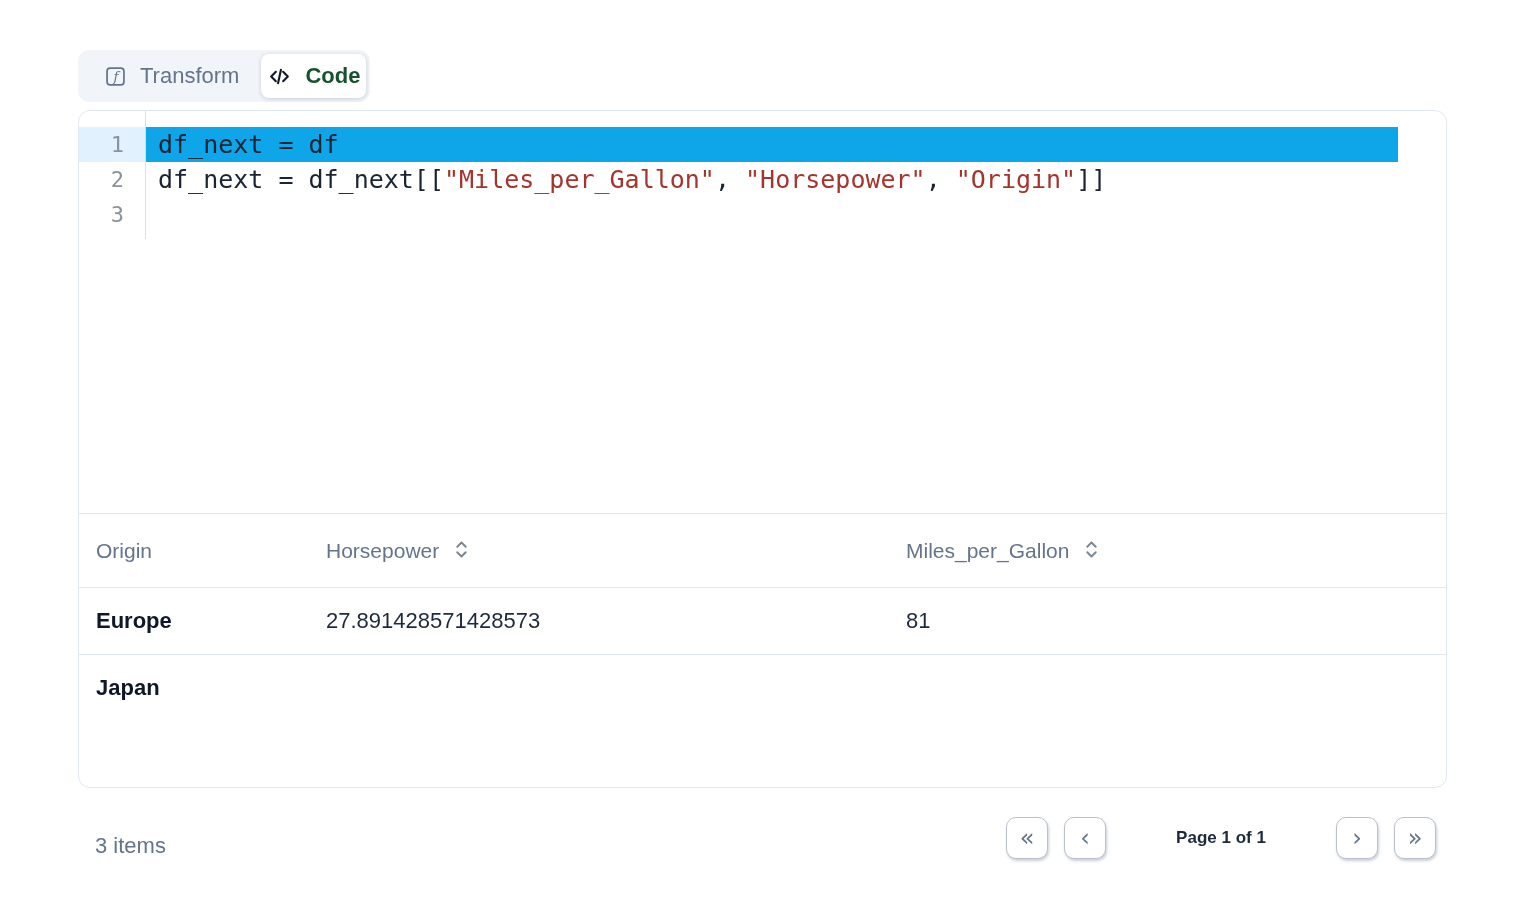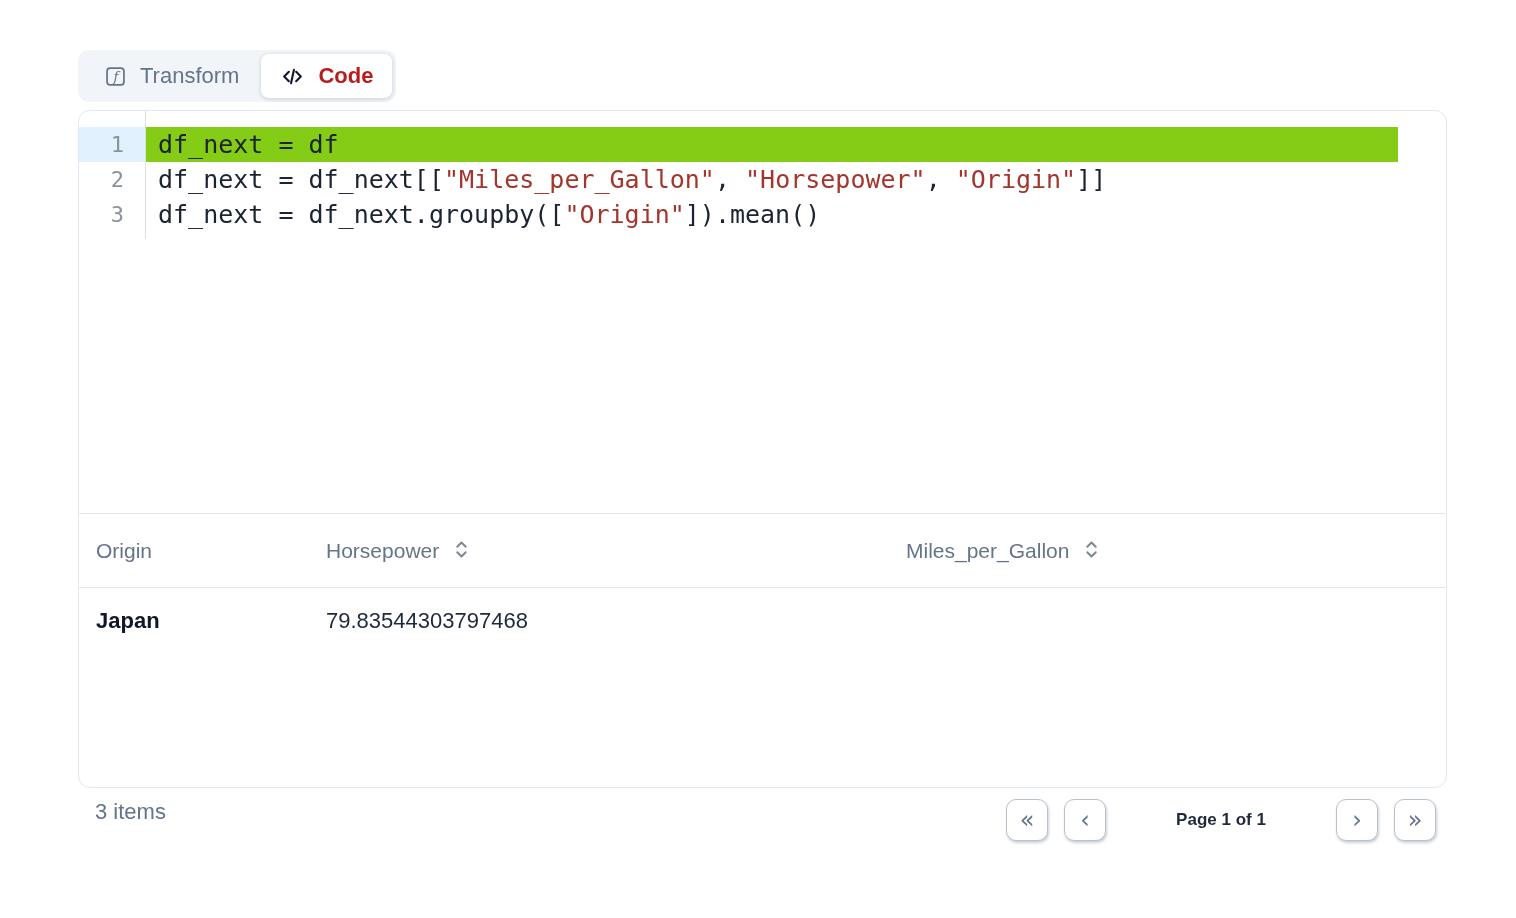--- a/index.html
+++ b/index.html
@@ -25,23 +25,23 @@
   .tab {
     display: flex; align-items: center; gap: 13px;
     height: 44px; border-radius: 8px;
     padding: 0 22px;
     font-size: 22px; font-weight: 500; color: #64748b;
     cursor: pointer; white-space: nowrap;
   }
   .tab .ticon { display: flex; align-items: center; color: #64748b; }
   .tab.active {
     background: #ffffff;
-    color: #b91c1c; font-weight: 600;
+    color: #14532d; font-weight: 600;
     box-shadow: 0 1px 4px rgba(15,23,42,0.18);
-    padding: 0 19px;
+    padding: 0 6px;
   }
   .tab.active .ticon { color: #0f172a; }
 
   
   .panel {
     position: absolute; left: 78px; top: 110px;
     width: 1369px; height: 678px;
     border: 1px solid #e2e8f0;
     border-radius: 12px;
     overflow: hidden;
@@ -60,21 +60,21 @@
   }
   .gutter-line { height: 35px; line-height: 35px; text-align: right; padding-right: 21px; }
   .gutter-line.active { background: #e1f1fd; }
   .code-area {
     flex: 1; align-self: flex-start; width: 100%;
     padding: 16px 48px 7px 0;
     font-family: "DejaVu Sans Mono", monospace;
     font-size: 25px; color: #1a2433;
   }
   .code-line { height: 35px; line-height: 35px; padding-left: 12px; white-space: pre; }
-  .code-line.active { background: #84cc16; }
+  .code-line.active { background: #0ea5e9; }
   .tok-str { color: #a4352c; }
 
   
   .dtable { border-top: 1px solid #e2e8f0; }
   .trow {
     display: grid;
     grid-template-columns: 247px 580px 1fr;
     align-items: center;
   }
   .trow + .trow { border-top: 1px solid #e2e8f0; }
@@ -86,21 +86,21 @@
   .sort-btn {
     display: inline-flex; align-items: center; justify-content: center;
     margin-left: 15px; color: #7b8794;
     background: none; border: none; cursor: pointer; padding: 0;
   }
 
   
   .footer {
     position: absolute; left: 78px; top: 799px;
     width: 1369px; height: 60px;
-    display: flex; align-items: flex-start; justify-content: space-between;
+    display: flex; align-items: flex-end; justify-content: space-between;
   }
   .items-count { padding-left: 17px; font-size: 22px; color: #64748b; }
   .pager { display: flex; align-items: center; padding-right: 11px; }
   .pg-btn {
     width: 42px; height: 42px;
     background: #fff;
     border: 1.5px solid #b9c1cc;
     border-radius: 10px;
     box-shadow: 1px 2px 3px rgba(100,116,139,0.35);
     color: #64748b;
@@ -146,21 +146,20 @@
 
     <div class="editor">
       <div class="gutter">
         <div class="gutter-line active">1</div>
         <div class="gutter-line">2</div>
         <div class="gutter-line">3</div>
       </div>
       <div class="code-area">
         <div class="code-line active"><span>df_next = df</span></div>
         <div class="code-line"><span>df_next = df_next[[</span><span class="tok-str">"Miles_per_Gallon"</span><span>, </span><span class="tok-str">"Horsepower"</span><span>, </span><span class="tok-str">"Origin"</span><span>]]</span></div>
-        <div class="code-line"><span>df_next = df_next.groupby([</span><span class="tok-str">"Origin"</span><span>]).mean()</span></div>
       </div>
     </div>
 
     <div class="dtable">
       <div class="trow thead">
         <div class="cell first">
           <span>Origin</span>
         </div>
         <div class="cell">
           <span>Horsepower</span>
@@ -180,22 +179,26 @@
               <svg width="15" height="21" viewBox="0 0 16 22" fill="none" stroke="currentColor" stroke-width="2.1" stroke-linecap="round" stroke-linejoin="round">
                 <polyline points="3.5,8 8,3.5 12.5,8"></polyline>
                 <polyline points="3.5,14 8,18.5 12.5,14"></polyline>
               </svg>
             </span>
           </button>
         </div>
       </div>
 
       <div class="trow tbody-row">
+        <div class="cell first">Europe</div>
+        <div class="cell">27.891428571428573</div>
+        <div class="cell">81</div>
+      </div>
+      <div class="trow tbody-row">
         <div class="cell first">Japan</div>
-        <div class="cell">79.83544303797468</div>
       </div>
     </div>
   </div>
 
   <div class="footer">
     <span class="items-count">3 items</span>
     <div class="pager">
       <button class="pg-btn">
         <span>«</span>
       </button>

